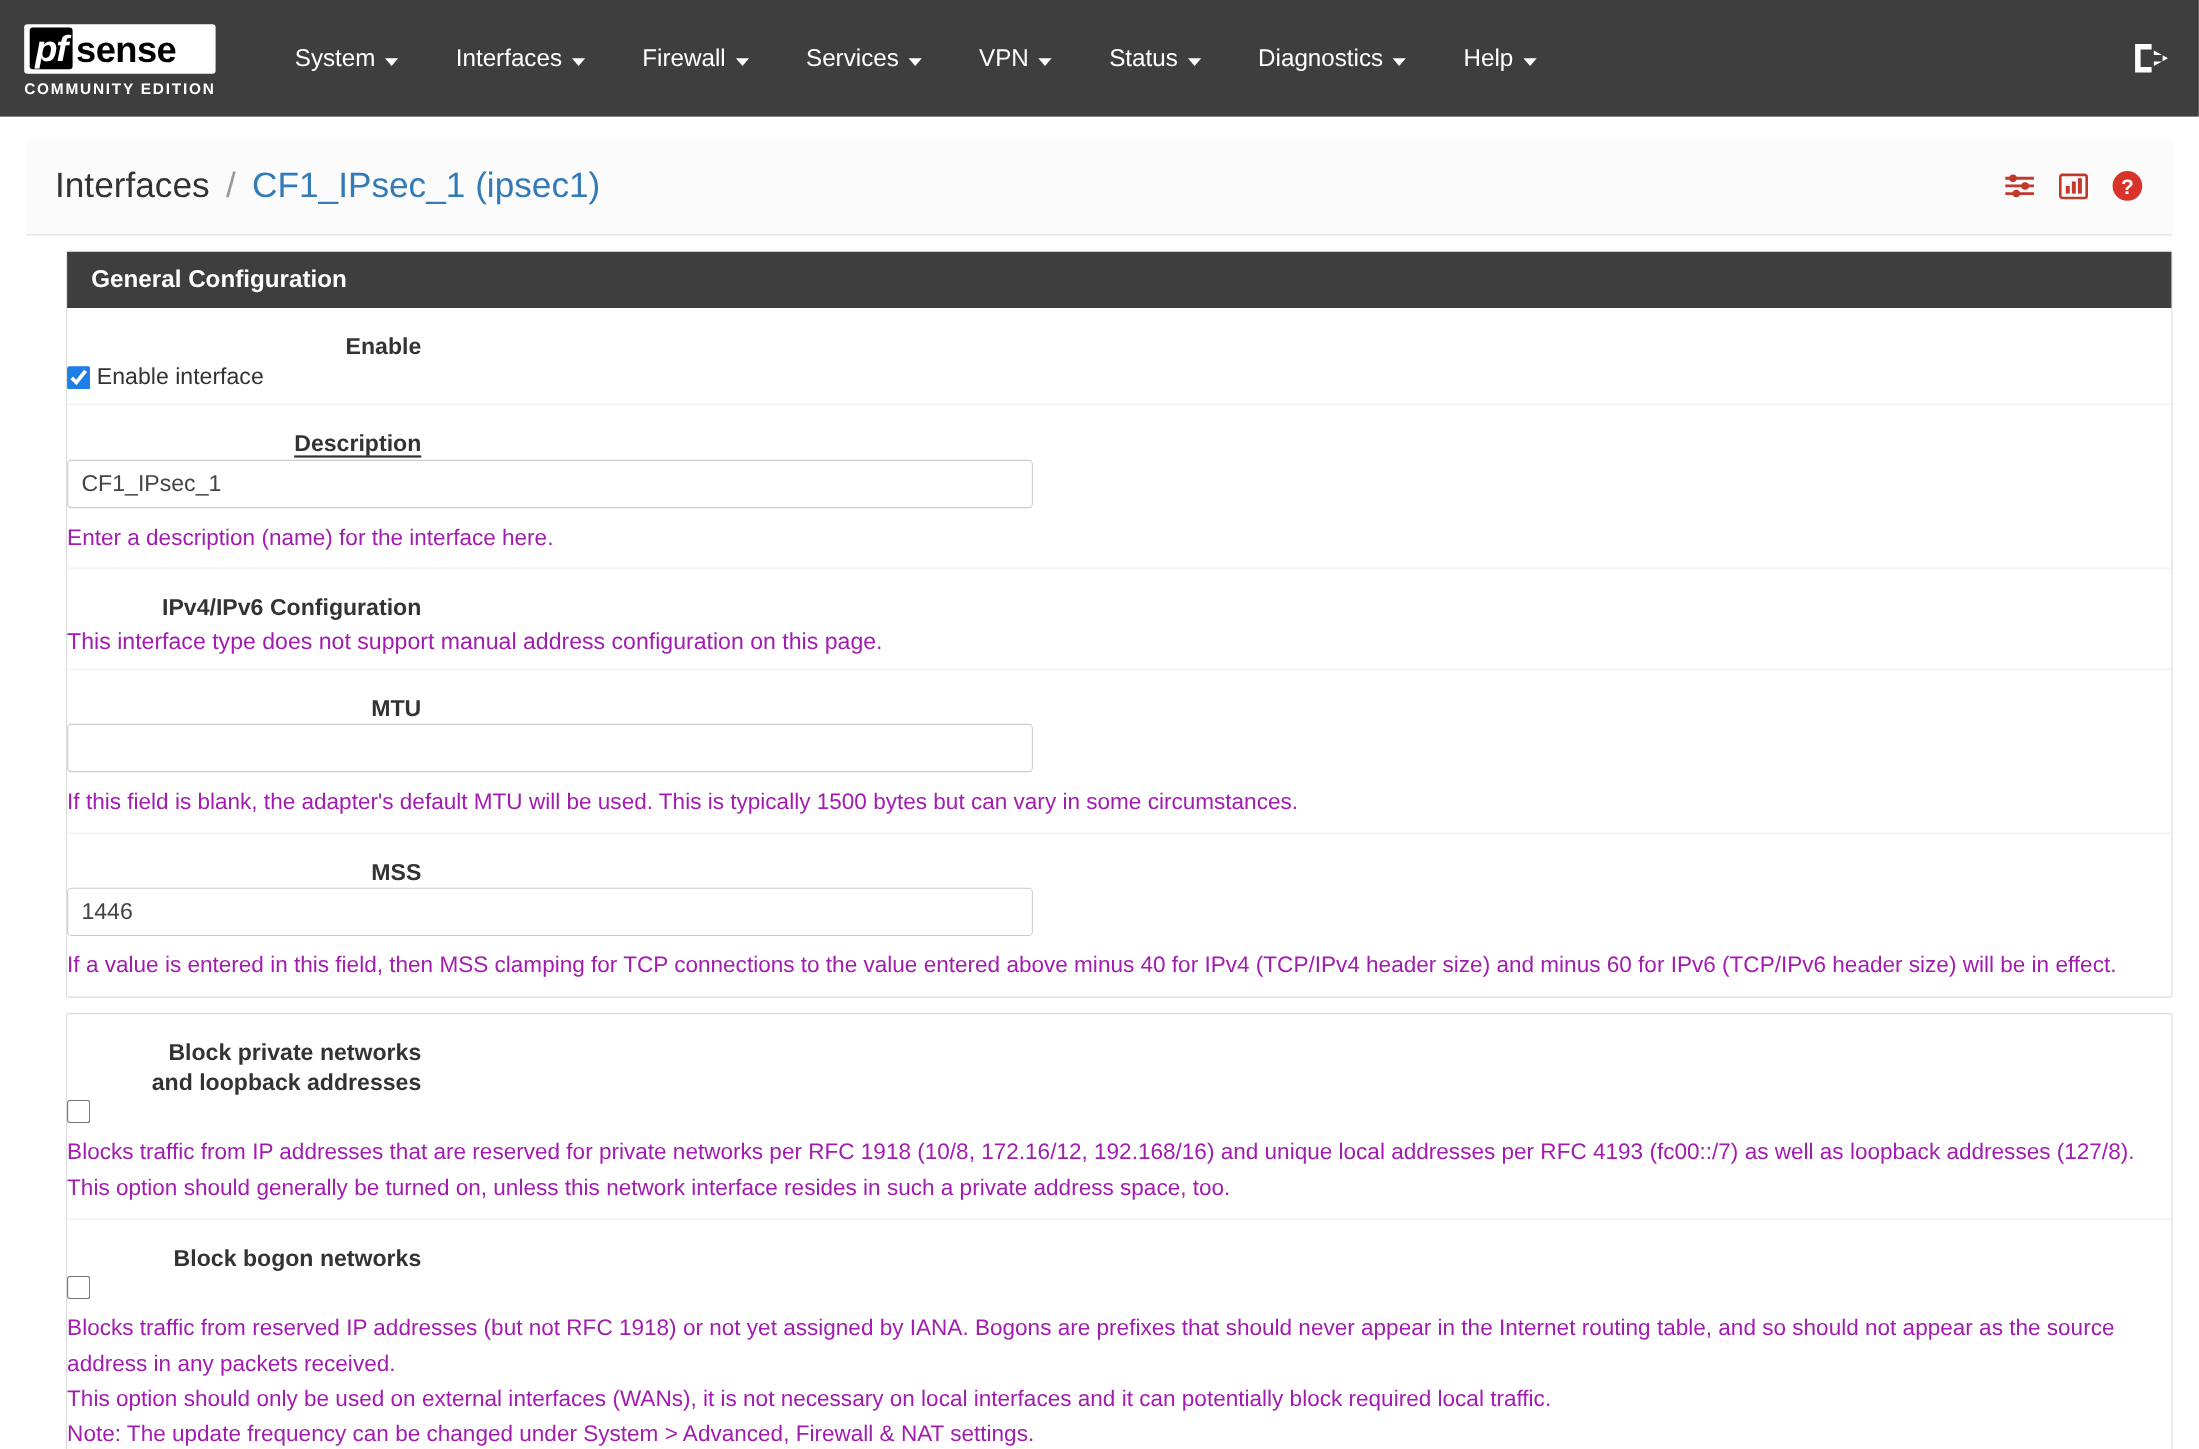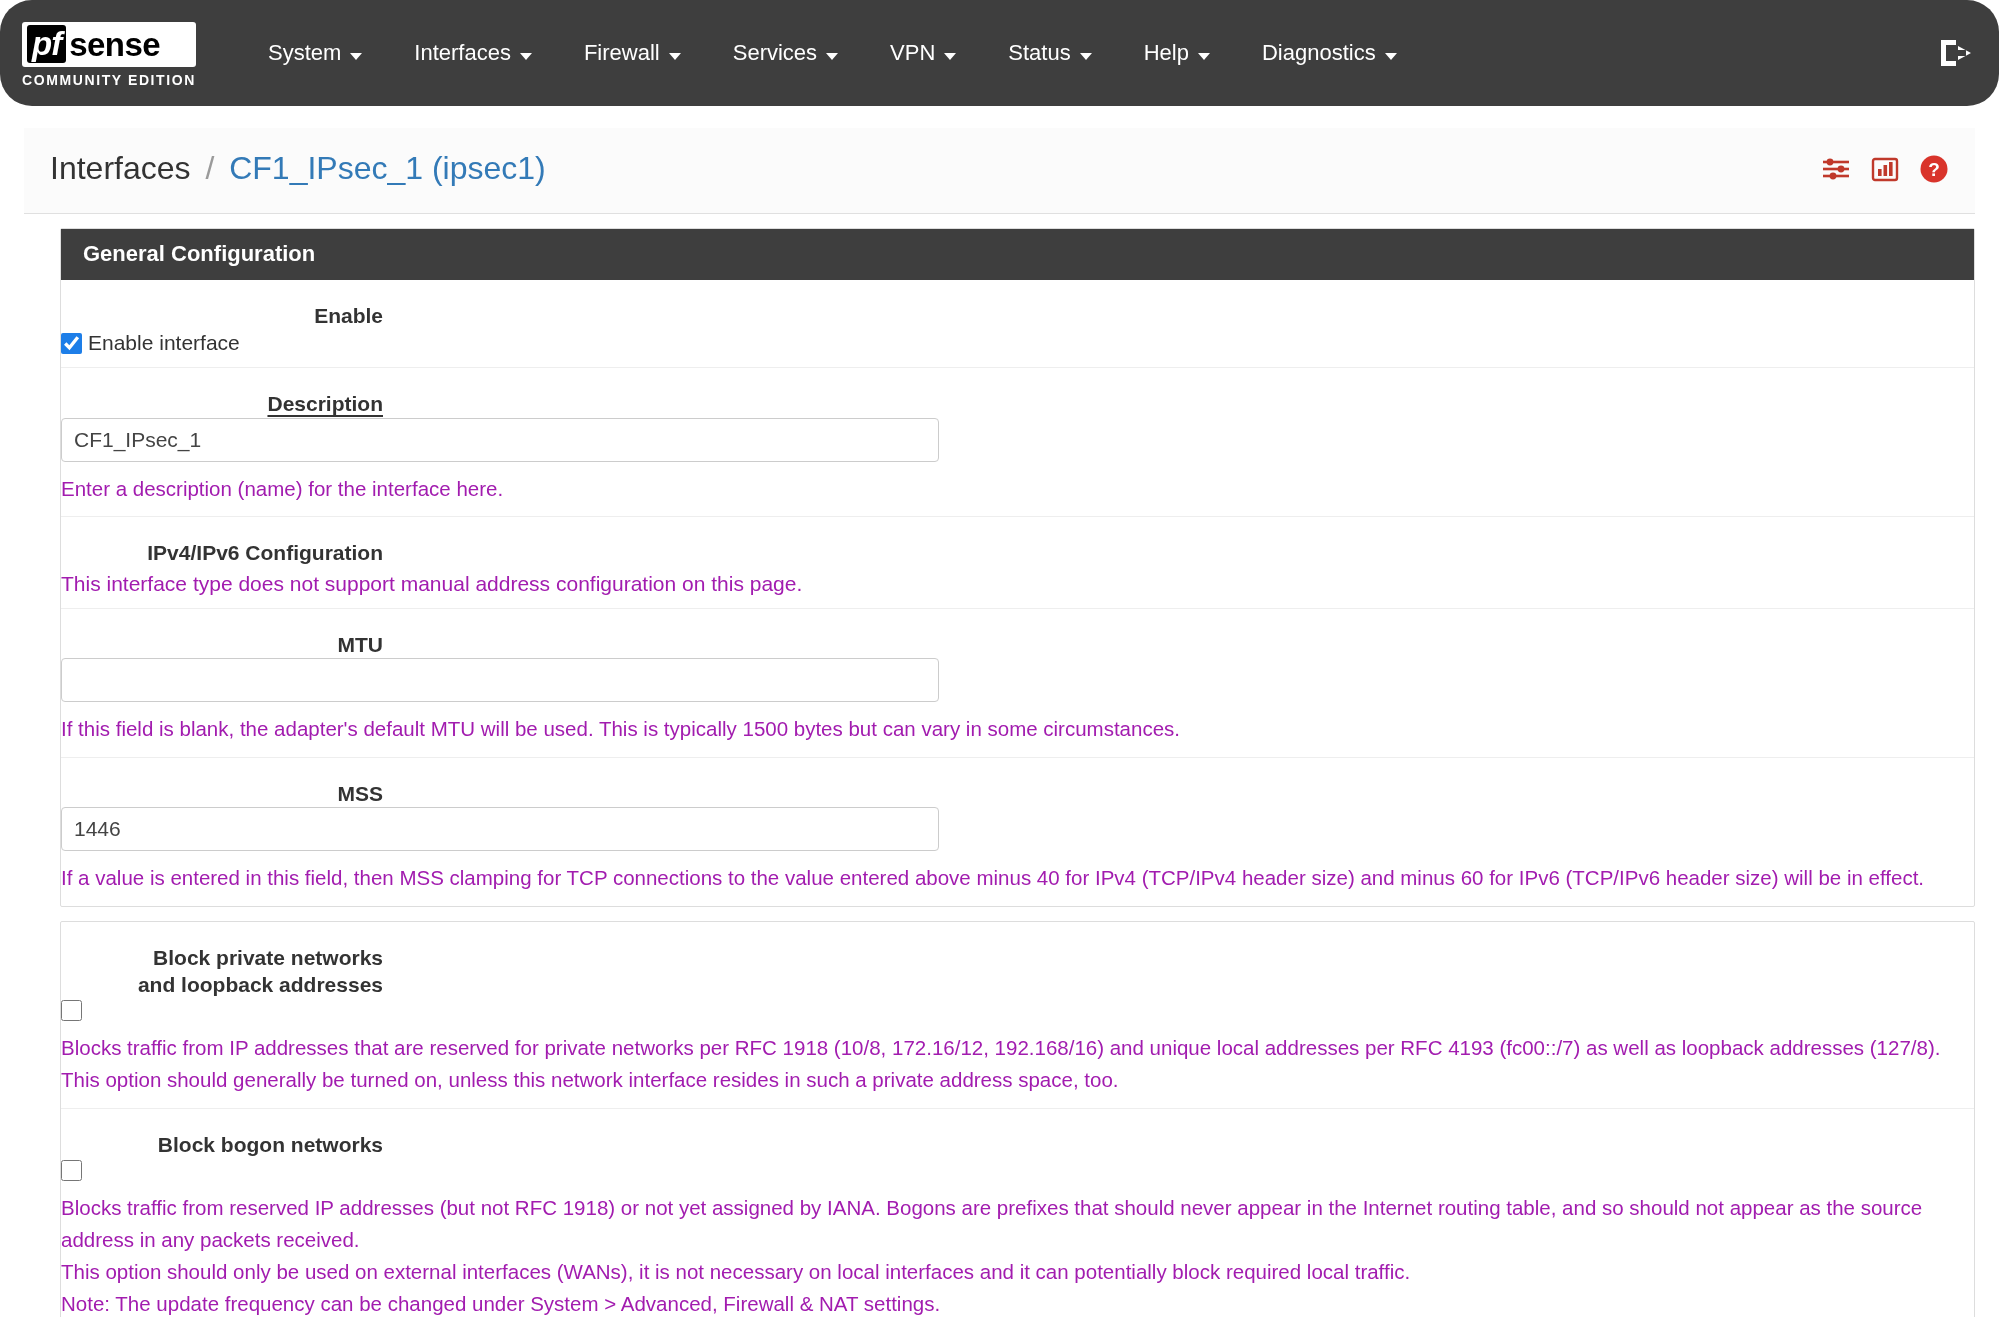--- a/index.html
+++ b/index.html
@@ -16,21 +16,20 @@
   }
 
   
   .navbar {
     background: #3e3e3e;
     height: 106px;
     display: flex;
     align-items: center;
     padding: 0 22px;
     position: relative;
-    border-radius: 32px;
   }
   .brand {
     display: flex;
     flex-direction: column;
     justify-content: center;
     margin-right: 46px;
     margin-top: 4px;
   }
   .brand-logo {
     display: inline-flex;
@@ -237,25 +236,25 @@
     </div>
     <div class="navitem">
       <span>VPN</span>
       <span class="caret"></span>
     </div>
     <div class="navitem">
       <span>Status</span>
       <span class="caret"></span>
     </div>
     <div class="navitem">
+      <span>Diagnostics</span>
+      <span class="caret"></span>
+    </div>
+    <div class="navitem">
       <span>Help</span>
-      <span class="caret"></span>
-    </div>
-    <div class="navitem">
-      <span>Diagnostics</span>
       <span class="caret"></span>
     </div>
   </div>
 
   <div class="logout">
     <svg width="34" height="30" viewBox="0 0 34 30">
       <path d="M2 2 H17 V7 H7 V23 H17 V28 H2 Z" fill="#ffffff"></path>
       <path d="M19 8 L19 12 H27 V18 H19 V22 L32 15 Z" fill="#ffffff"></path>
     </svg>
   </div>

